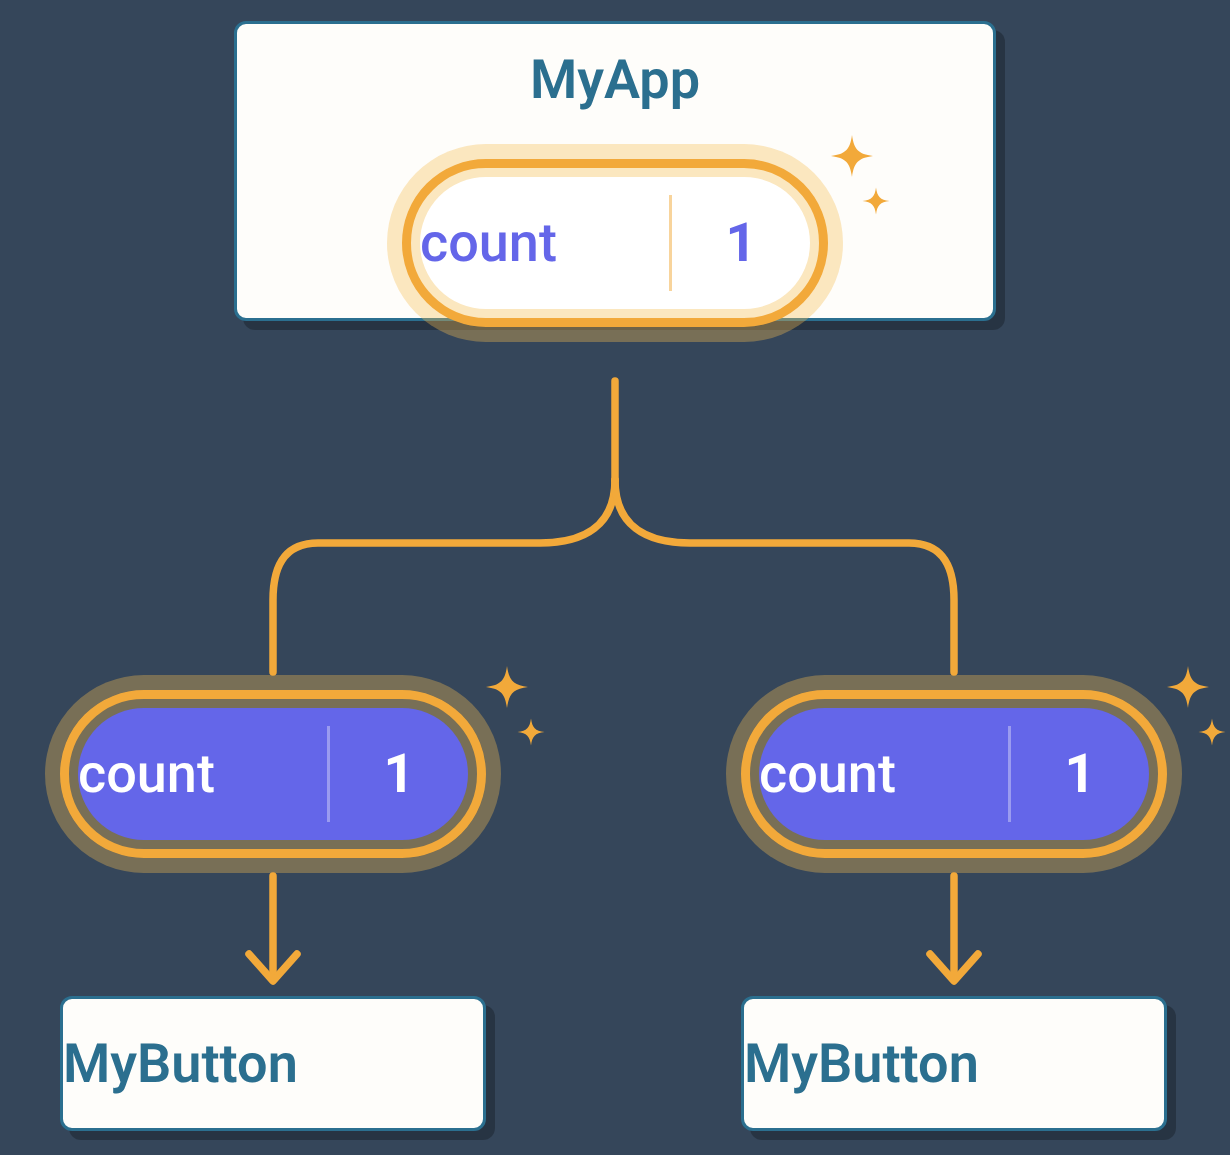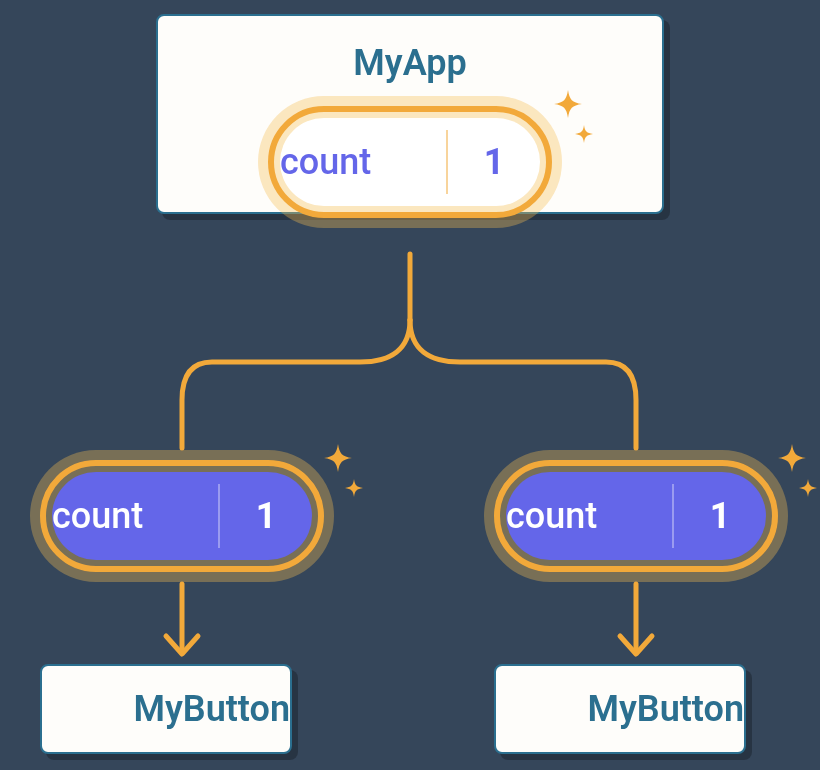--- a/index.html
+++ b/index.html
@@ -24,21 +24,21 @@
     top: 14px;
     width: 508px;
     height: 200px;
     background: #fefdfa;
     border: 2px solid #2b6f8f;
     border-radius: 8px;
     box-shadow: 6px 6px 0 0 rgba(0,0,0,0.25);
     display: flex;
     flex-direction: column;
     align-items: center;
-    padding-top: 26px;
+    padding-top: 16px;
   }
   .myapp-title {
     color: #2b6f8f;
     font-size: 36px;
     font-weight: 600;
   }
 
   
   .badge-wrap {
     position: absolute;
@@ -91,29 +91,29 @@
   .badge-inner.purple .badge-divider { background: rgba(255,255,255,0.35); }
 
   
   #badge-top    { left: 268px; top: 106px; }
   #badge-left   { left: 40px;  top: 460px; }
   #badge-right  { left: 494px; top: 460px; }
 
   
   .mybutton-box {
     position: absolute;
-    width: 252px;
+    width: 284px;
     height: 90px;
     background: #fefdfa;
     border: 2px solid #2b6f8f;
     border-radius: 8px;
     box-shadow: 6px 6px 0 0 rgba(0,0,0,0.25);
     display: flex;
     align-items: center;
-    justify-content: flex-end;
+    justify-content: flex-start;
   }
   #button-left  { left: 40px;  top: 664px; }
   #button-right { left: 494px; top: 664px; }
   .mybutton-label {
     color: #2b6f8f;
     font-size: 36px;
     font-weight: 600;
   }
 
   

